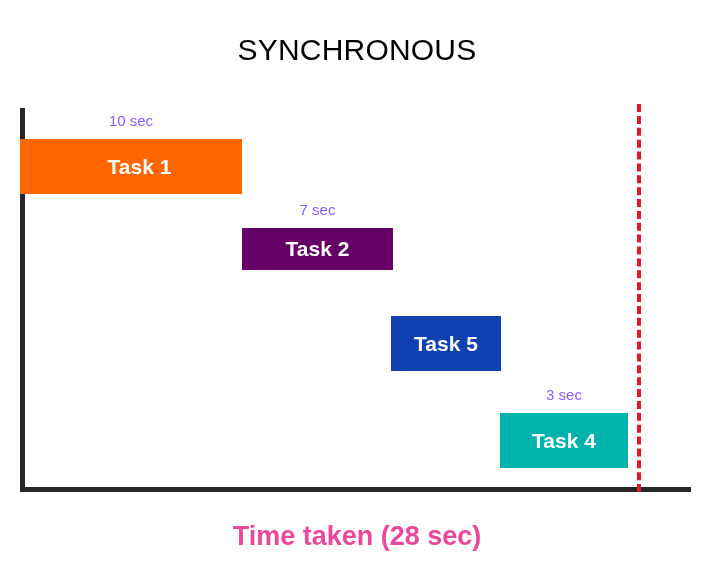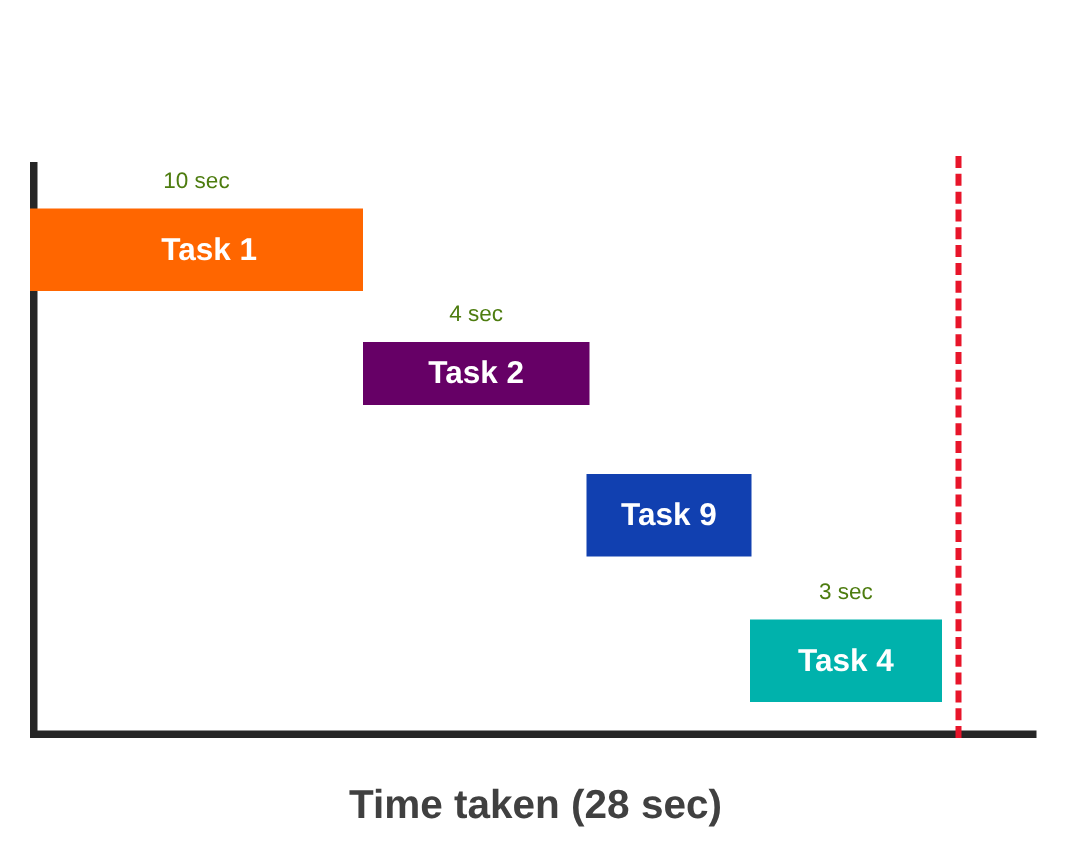--- a/index.html
+++ b/index.html
@@ -83,21 +83,21 @@
     font-size: 21px;
     font-weight: bold;
     line-height: 1;
     white-space: nowrap;
     padding-bottom: 1px;
   }
   .duration-label {
     position: absolute;
     font-size: 15px;
     font-weight: 400;
-    color: #4d7c0f;
+    color: #8b5cf6;
     text-align: center;
     white-space: nowrap;
     line-height: 18px;
   }
 
   
   #bar-task-1 { left: 20px;  top: 139px; width: 222px; height: 55px; }
   #bar-task-2 { left: 242px; top: 228px; width: 151px; height: 42px; }
   #bar-task-3 { left: 391px; top: 316px; width: 110px; height: 55px; }
   #bar-task-4 { left: 500px; top: 413px; width: 128px; height: 55px; }
@@ -109,50 +109,51 @@
 
   
   .chart-caption {
     position: absolute;
     left: 0;
     top: 518px;
     width: 714px;
     text-align: center;
     font-size: 27px;
     font-weight: bold;
-    color: #404040;
+    color: #ec4899;
     line-height: 36px;
     white-space: nowrap;
   }
 </style>
 </head>
 <body>
 
 <div id="figure">
 
+  <div class="chart-title">SYNCHRONOUS</div>
 
   <div class="plot-area">
 
     <div class="axis-y" style="background: rgb(38, 38, 38);"></div>
     <div class="axis-x" style="background: rgb(38, 38, 38);"></div>
 
     <div class="deadline-line" style="border-left-color: rgb(232, 21, 42);"></div>
 
     <div class="duration-label" id="dur-task-1">10 sec</div>
     <div class="bar" id="bar-task-1" style="background: rgb(255, 102, 0); padding-left: 17px;">
       <span class="bar-label">Task 1</span>
     </div>
 
-    <div class="duration-label" id="dur-task-2">4 sec</div>
+    <div class="duration-label" id="dur-task-2">7 sec</div>
     <div class="bar" id="bar-task-2" style="background: rgb(102, 0, 102);">
       <span class="bar-label">Task 2</span>
     </div>
 
     <div class="bar" id="bar-task-3" style="background: rgb(17, 64, 176);">
-      <span class="bar-label">Task 9</span>
+      <span class="bar-label">Task 5</span>
     </div>
 
     <div class="duration-label" id="dur-task-4">3 sec</div>
     <div class="bar" id="bar-task-4" style="background: rgb(0, 178, 172);">
       <span class="bar-label">Task 4</span>
     </div>
 
   </div>
 
   <div class="chart-caption">Time taken (28 sec)</div>

